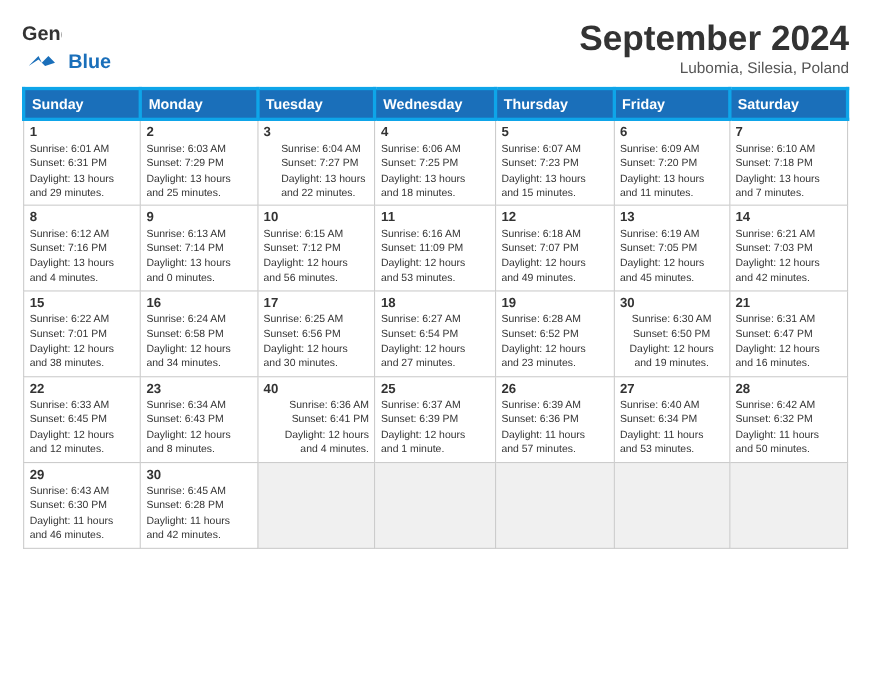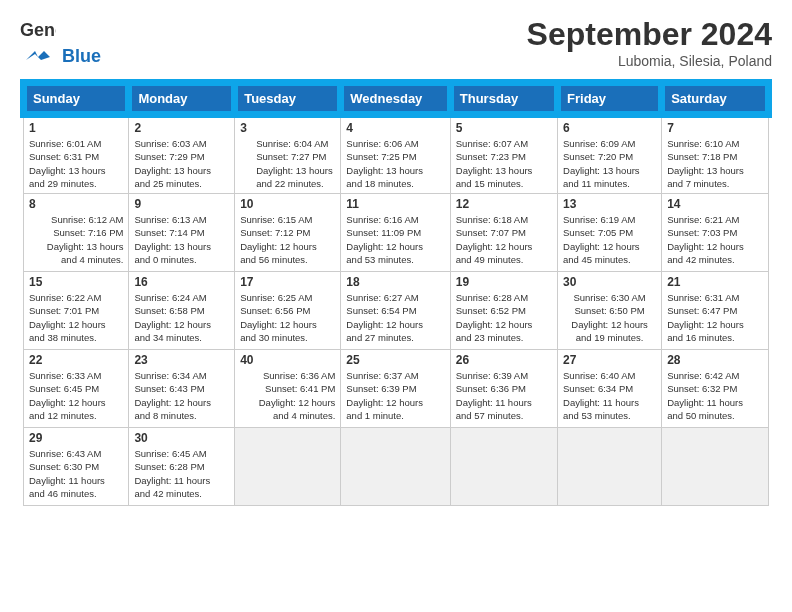--- a/index.html
+++ b/index.html
@@ -48,21 +48,21 @@
       width: 100%;
       border-collapse: collapse;
     }
     .calendar th {
       background: #1a6fba;
       color: #fff;
       font-size: 13px;
       font-weight: bold;
       padding: 5px 6px;
       text-align: left;
-      border: 7px solid #0ea5e9;
+      border: 3px solid #0ea5e9;
     }
     .calendar td {
       border: 1px solid #ccc;
       vertical-align: top;
       padding: 3px 5px;
       width: 113px;
       font-size: 10px;
       color: #333;
       background: #fff;
       height: 78px;
@@ -172,21 +172,21 @@
             <span class="day-num">7</span>
             <div class="day-info" style="white-space: pre-line;">Sunrise: 6:10 AM
 Sunset: 7:18 PM
 Daylight: 13 hours
 and 7 minutes.</div>
           </td>
         </tr>
         <tr>
           <td>
             <span class="day-num">8</span>
-            <div class="day-info" style="white-space: pre-line; text-align: right;">Sunrise: 6:12 AM
+            <div class="day-info" style="white-space: pre-line;">Sunrise: 6:12 AM
 Sunset: 7:16 PM
 Daylight: 13 hours
 and 4 minutes.</div>
           </td>
           <td>
             <span class="day-num">9</span>
             <div class="day-info" style="white-space: pre-line;">Sunrise: 6:13 AM
 Sunset: 7:14 PM
 Daylight: 13 hours
 and 0 minutes.</div>

